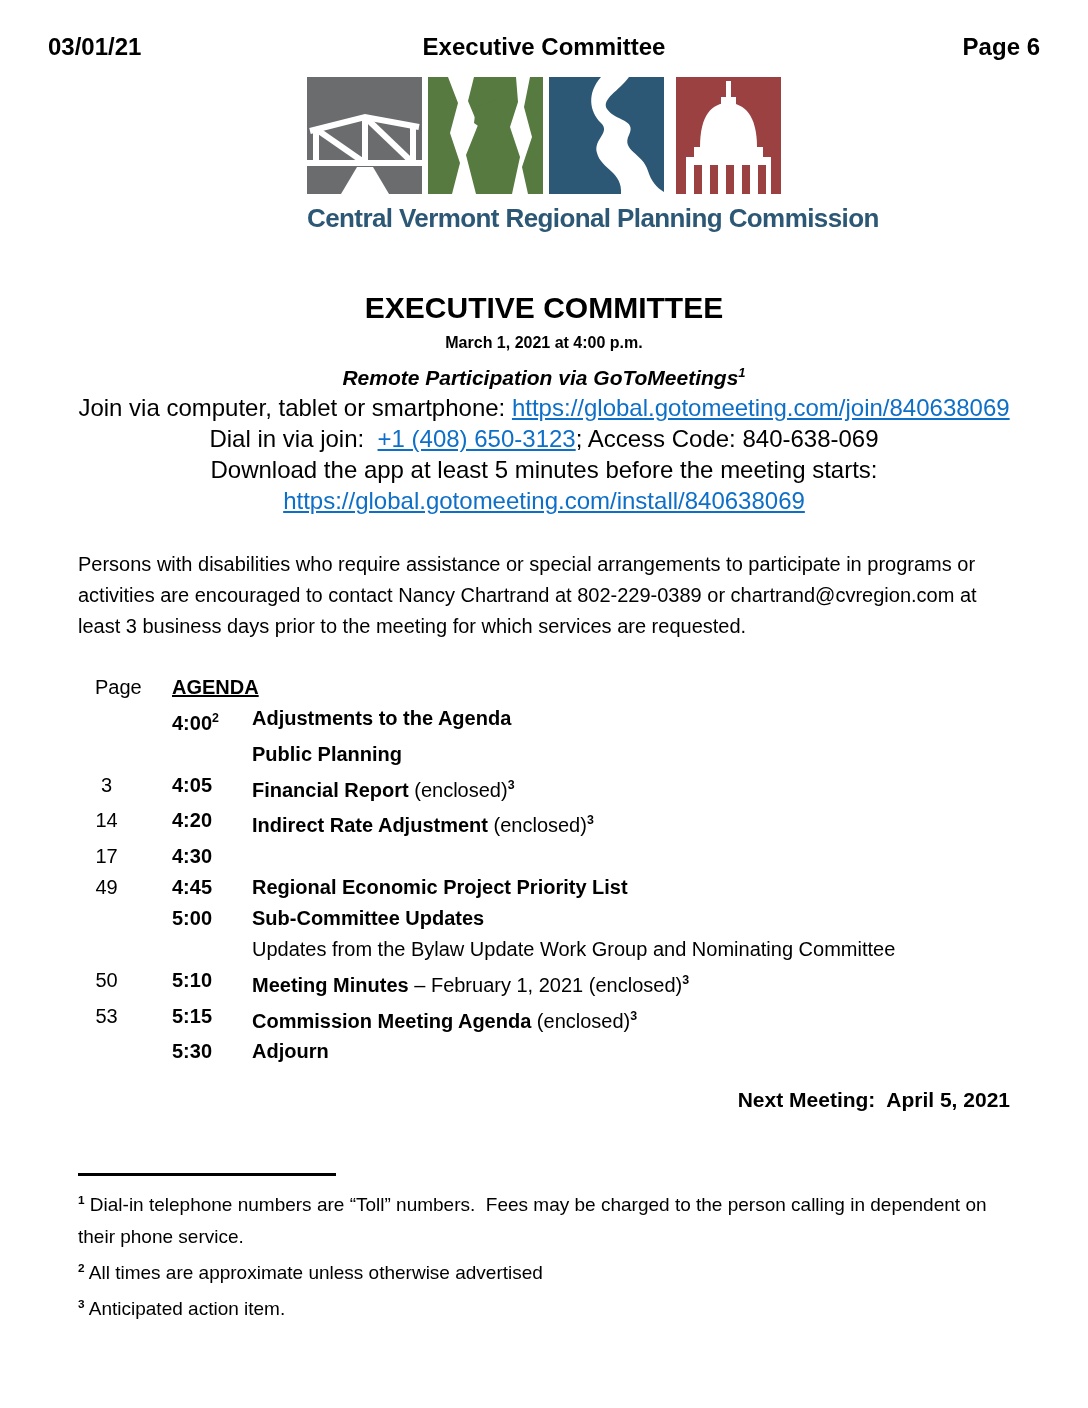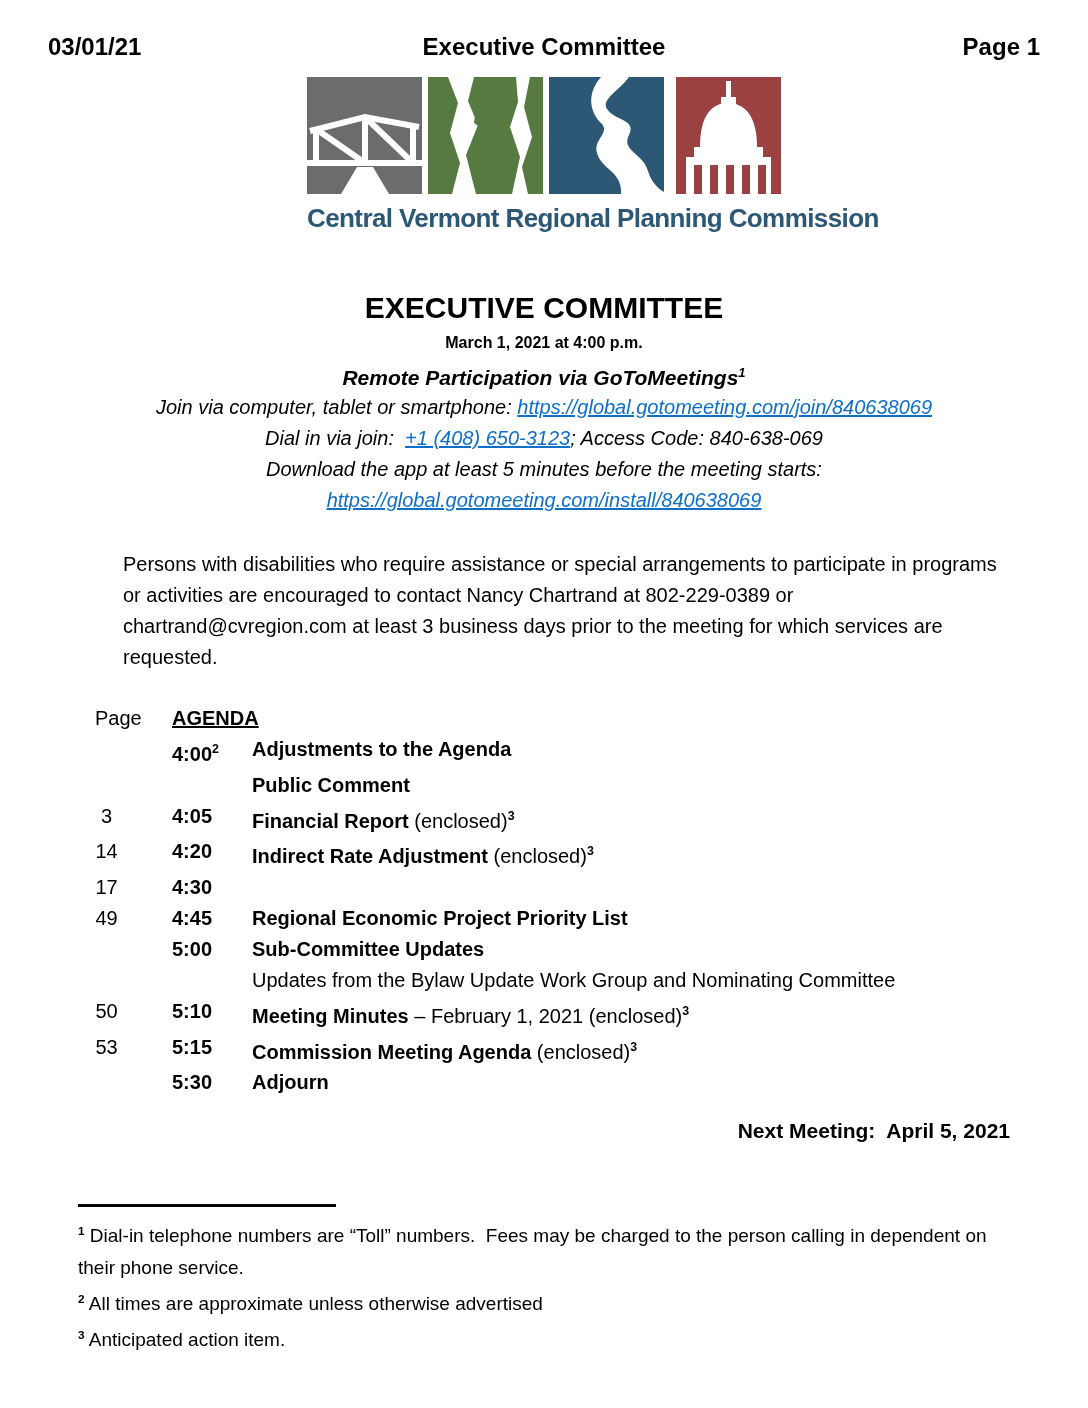--- a/index.html
+++ b/index.html
@@ -21,25 +21,25 @@
   .logo-inner{display:inline-block;width:474px;}
   .logo-name{
     margin-top:5px;font-weight:bold;font-size:26px;letter-spacing:-0.6px;
     color:#2c5876;white-space:nowrap;
   }
   
   .center{text-align:center;}
   .mt-title{margin-top:56px;font-size:30px;font-weight:bold;line-height:36px;}
   .mt-date{font-size:16px;font-weight:bold;line-height:33px;}
   .mt-remote{font-size:21px;font-weight:bold;font-style:italic;line-height:28px;}
-  .mt-line{font-size:20px;line-height:31px;white-space:pre-wrap;font-style:italic;}
+  .mt-line{font-size:24px;line-height:31px;white-space:pre-wrap;}
   a.doc-link{color:#0e6fc8;text-decoration:underline;}
   sup{font-size:0.62em;font-weight:bold;}
   
-  .para{margin-top:33px;font-size:20px;line-height:31px;margin-left:45px;}
+  .para{margin-top:33px;font-size:20px;line-height:31px;}
   
   .agenda{margin-top:30px;font-size:20px;}
   .a-row{display:grid;grid-template-columns:57px 117px 1fr;line-height:31px;}
   .a-page{text-align:center;}
   .a-time{padding-left:37px;font-weight:bold;}
   .a-item b{font-weight:bold;}
   .a-head .a-page{font-weight:normal;text-align:left;padding-left:17px;}
   .a-head .a-time{font-weight:bold;text-decoration:underline;}
   
   .next-meeting{margin-top:21px;text-align:right;font-weight:bold;font-size:21px;white-space:pre-wrap;}
@@ -49,21 +49,21 @@
   .footnotes .fn{white-space:pre-wrap;}
   
   .footer{margin-top:16px;text-align:center;color:#3c4a56;font-size:22px;line-height:32px;white-space:pre-wrap;}
 </style>
 </head>
 <body>
 
 <div class="runhead">
   <span class="rh-date">03/01/21</span>
   <span class="rh-title">Executive Committee</span>
-  <span class="rh-page">Page 1</span>
+  <span class="rh-page">Page 6</span>
 </div>
 
 <div class="logo-wrap">
   <div class="logo-inner">
     <svg width="474" height="117" viewBox="0 0 474 117">
 
       <g>
         <rect x="0" y="0" width="115" height="117" fill="#6a6c6e"></rect>
         <g stroke="#ffffff" stroke-width="6" fill="none">
           <polyline points="3,54 58,40 112,50"></polyline>
@@ -128,21 +128,21 @@
     </div>
     <div id="agenda-rows">
         <div class="a-row">
           <span class="a-page"></span>
           <span class="a-time">4:00<sup>2</sup></span>
           <span class="a-item"><b>Adjustments to the Agenda</b></span>
         </div>
         <div class="a-row">
           <span class="a-page"></span>
           <span class="a-time"></span>
-          <span class="a-item"><b>Public Comment</b></span>
+          <span class="a-item"><b>Public Planning</b></span>
         </div>
         <div class="a-row">
           <span class="a-page">3</span>
           <span class="a-time">4:05</span>
           <span class="a-item"><b>Financial Report</b> (enclosed)<sup>3</sup></span>
         </div>
         <div class="a-row">
           <span class="a-page">14</span>
           <span class="a-time">4:20</span>
           <span class="a-item"><b>Indirect Rate Adjustment</b> (enclosed)<sup>3</sup></span>

